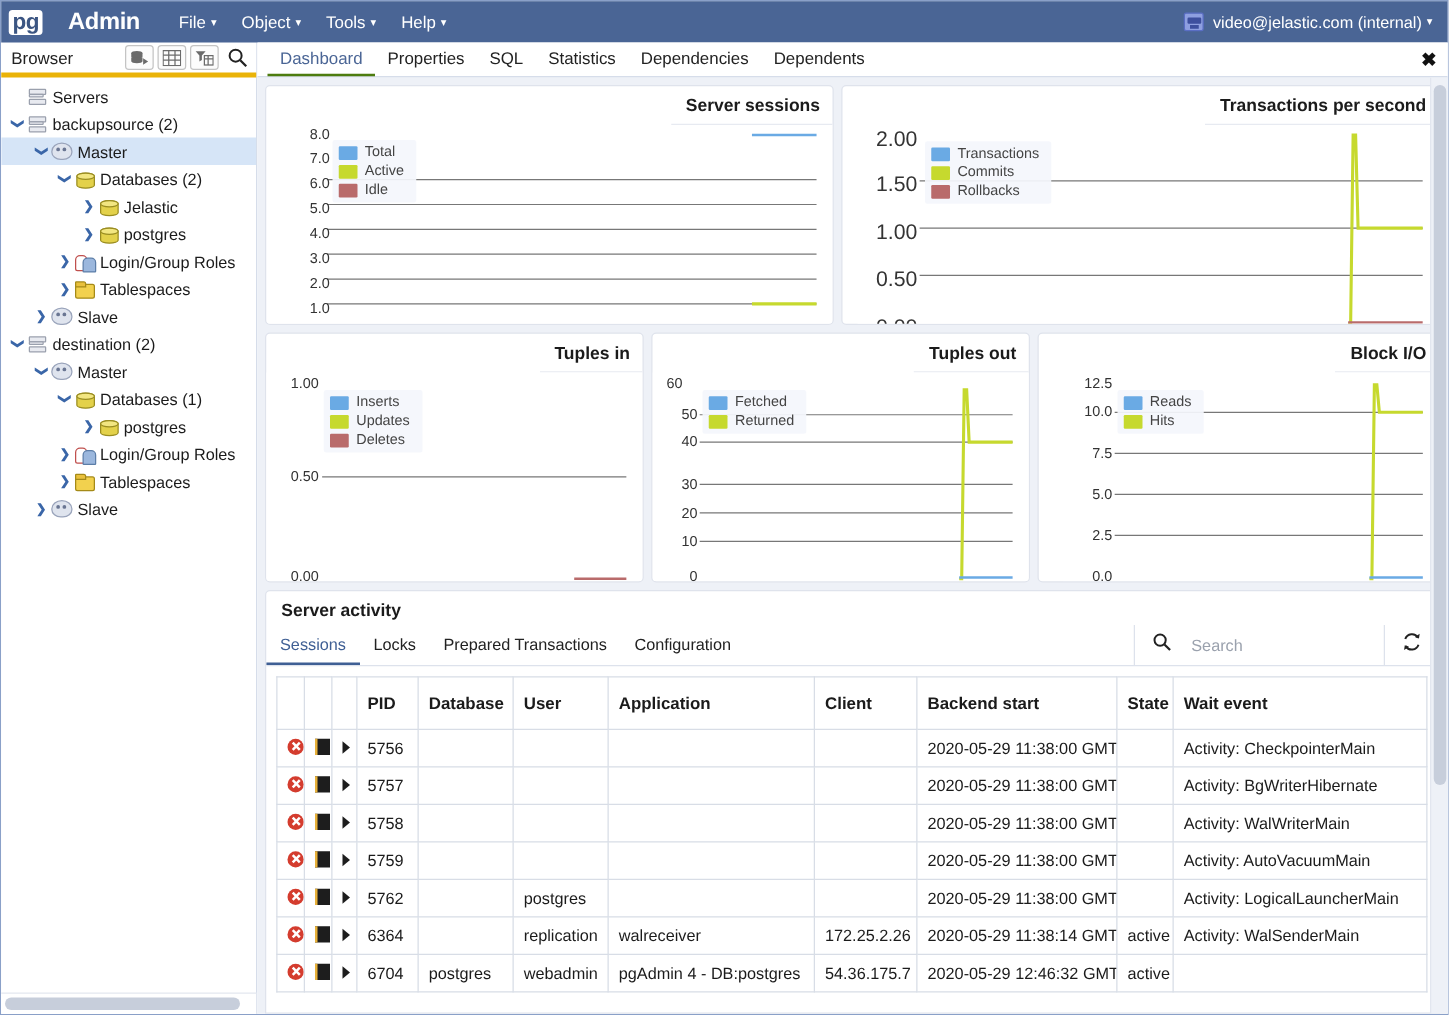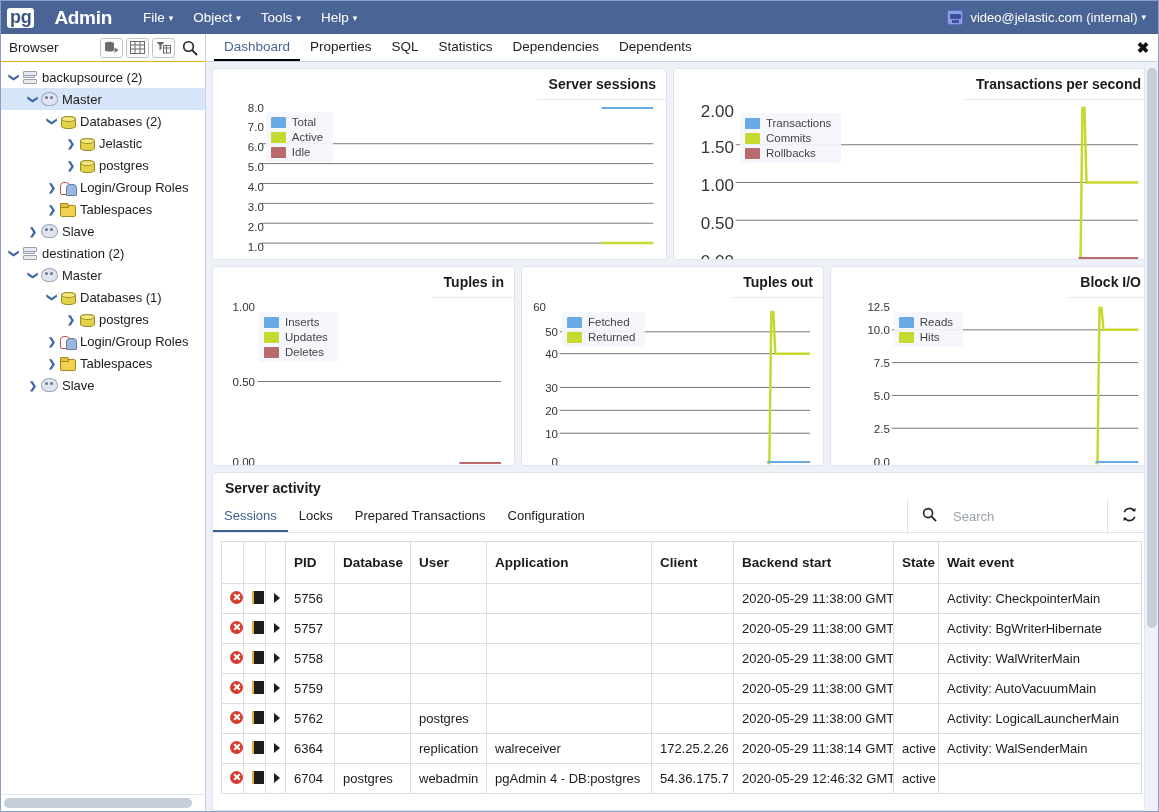--- a/index.html
+++ b/index.html
@@ -94,21 +94,21 @@
     width: 205px; min-width: 205px;
     display: flex; flex-direction: column;
     border-right: 1px solid #c9d2e3;
     background: #fff;
     min-height: 0;
   }
   .browser-head {
     height: 28px; min-height: 28px;
     display: flex; align-items: center;
     padding: 0 4px 0 8px;
-    border-bottom: 1px solid #eab308;
+    border-bottom: 4px solid #eab308;
     background: #fff;
   }
   .browser-title {
     font-size: 13.5px; color: #222;
     font-weight: normal;
     flex: 1;
   }
   .tool-btn {
     width: 23px; height: 20px;
     border: 1px solid #c4c4c4;
@@ -259,21 +259,21 @@
     display: flex; align-items: center;
     padding: 0 10px;
     font-size: 13.5px;
     color: #222;
     cursor: pointer;
     border-bottom: 2px solid transparent;
     white-space: nowrap;
   }
   .mtab.active {
     color: #4a6595;
-    border-bottom: 2px solid #000000;
+    border-bottom: 2px solid #4d7c0f;
   }
   .close-x {
     margin-left: auto;
     width: 30px;
     display: flex; align-items: center; justify-content: center;
     font-size: 15px; color: #111; font-weight: bold;
     cursor: pointer;
   }
 
   .dash {
@@ -501,20 +501,27 @@
         </div>
         <div class="tool-btn plain">
           <svg width="16" height="16" viewBox="0 0 16 16">
             <circle cx="6.5" cy="6.5" r="4.8" fill="none" stroke="#222" stroke-width="1.6"></circle>
             <line x1="10.2" y1="10.2" x2="15" y2="15" stroke="#222" stroke-width="1.8"></line>
           </svg>
         </div>
       </div>
       <div class="tree" id="tree">
           <div class="tnode" style="padding-left: 6px;">
+            <span class="arrow blank">❯</span>
+            <span class="ico group">
+              <i></i>
+            </span>
+            <span class="tlabel">Servers</span>
+          </div>
+          <div class="tnode" style="padding-left: 6px;">
             <span class="arrow" style="transform: rotate(90deg);">❯</span>
             <span class="ico group">
               <i></i>
             </span>
             <span class="tlabel">backupsource (2)</span>
           </div>
           <div class="tnode sel" style="padding-left: 25px;">
             <span class="arrow" style="transform: rotate(90deg);">❯</span>
             <span class="ico pgsrv"></span>
             <span class="tlabel">Master</span>

